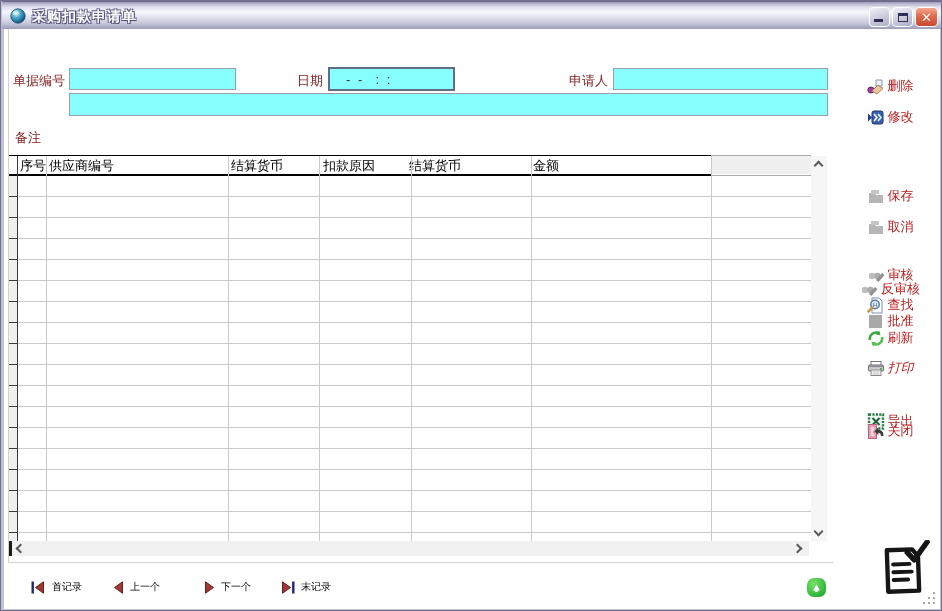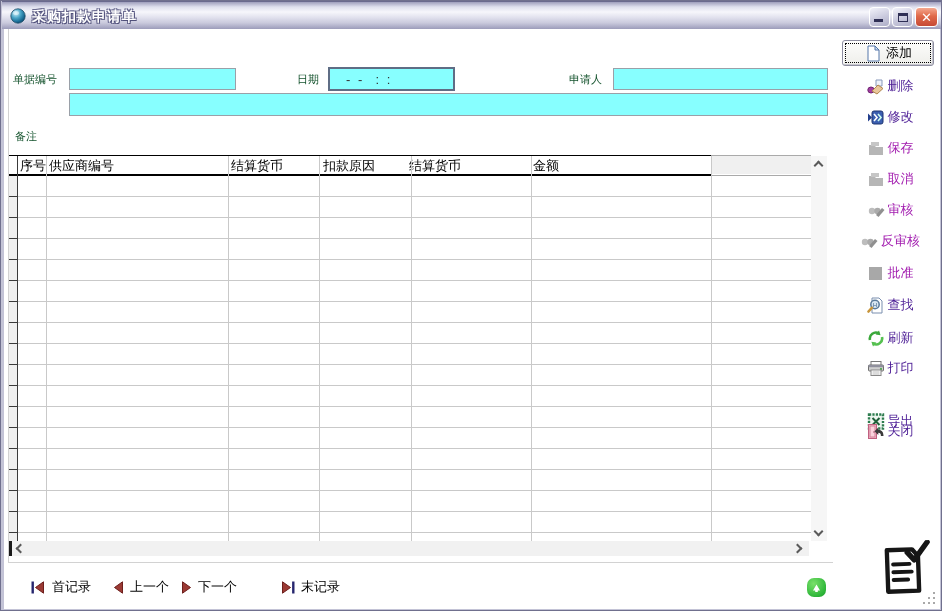--- a/index.html
+++ b/index.html
@@ -40,21 +40,21 @@
   }
   .glyph-min { position:absolute; left:4px; bottom:4px; width:9px; height:3px; background:#2f2f55; }
   .glyph-max { width:10px; height:9px; border:1px solid #2f2f55; border-top:3px solid #2f2f55; }
 
   
   .client { position:absolute; left:3px; top:28px; width:936px; height:580px; background:#fff; }
   .panel-line-v { position:absolute; left:7px; top:28px; width:1px; height:533px; background:#d2d2d2; }
   .panel-line-h { position:absolute; left:7px; top:561px; width:825px; height:1px; background:#d2d2d2; }
 
   
-  .flabel { position:absolute; font-size:11px; color:#14532d; }
+  .flabel { position:absolute; font-size:13px; color:#7f1d1d; }
   .ffield {
     position:absolute; background:#87ffff; border:1px solid #9aa0a8;
     font-size:13px; color:#000; padding:0 4px; outline:none;
   }
   .ffield.date { border:2px solid #5f6d85; padding-left:16px; letter-spacing:2px; color:#333; }
 
   
   .grid-line { position:absolute; }
   .grid-header-cell { position:absolute; top:156px; height:17px; font-size:13px; color:#000; line-height:17px; white-space:nowrap; }
   .grid-body {
@@ -75,39 +75,39 @@
   .chev { position:absolute; width:7px; height:7px; border-style:solid; border-color:#5a5a5a; border-width:2px 2px 0 0; }
   .chev.up    { left:4px; top:6px;  transform:rotate(-45deg); }
   .chev.down  { left:4px; bottom:6px; transform:rotate(135deg); }
   .chev.left  { left:8px;  top:4px; transform:rotate(-135deg); }
   .chev.right { right:8px; top:4px; transform:rotate(45deg); }
 
   
   .tb-item {
     position:absolute; left:845px; width:88px; height:24px;
     display:flex; align-items:center; justify-content:center; gap:3px;
-    font-size:13px; color:#4c1d95; cursor:pointer; white-space:nowrap;
-  }
-  .tb-item.disabled { color:#a21caf; cursor:default; }
+    font-size:13px; color:#b91c1c; cursor:pointer; white-space:nowrap;
+  }
+  .tb-item.disabled { color:#b91c1c; cursor:default;margin-top:48px; }
   .tb-add {
     position:absolute; left:841px; top:39px; width:92px; height:26px;
     background:linear-gradient(180deg,#fdfdfc,#eeeeea);
     border:1px solid #8e8ea0; border-radius:3px;
     box-shadow:inset 1px 1px 0 #ffffff, inset -1px -1px 0 #c7c7cf;
     outline:1px dotted #000; outline-offset:-4px;
     display:flex; align-items:center; justify-content:center; gap:4px;
     font-size:13px; color:#000; cursor:pointer;
   }
   .tb-icon { width:18px; height:17px; flex:0 0 auto; }
 
   
   .nav-item {
     position:absolute; top:577px; height:18px;
     display:flex; align-items:center; gap:6px;
-    font-size:13px; color:#000; cursor:pointer; white-space:nowrap;
+    font-size:10px; color:#000; cursor:pointer; white-space:nowrap;
   }
   .green-badge {
     position:absolute; left:806px; top:577px; width:19px; height:19px; border-radius:7px;
     background:radial-gradient(circle at 35% 30%,#7ae06a,#2fb73a 70%,#1d9a2c);
     display:flex; align-items:center; justify-content:center;
   }
   .clipboard { position:absolute; left:872px; top:540px; width:58px; height:58px; transform:rotate(-2deg); }
   .resize-grip { position:absolute; left:922px; top:591px; width:12px; height:12px; }
   .resize-grip i {
     position:absolute; width:2px; height:2px; background:#a9a9a9; display:block;
@@ -188,27 +188,20 @@
   <div class="vscroll">
     <i class="chev up"></i>
     <i class="chev down"></i>
   </div>
   <div class="hscroll">
     <span class="hscroll-thumb"></span>
     <i class="chev left"></i>
     <i class="chev right"></i>
   </div>
 
-  <div class="tb-add">
-    <svg class="tb-icon" viewBox="0 0 18 17">
-      <path d="M4 1 h7 l4 4 v11 H4 z" fill="#ffffff" stroke="#5577aa"></path>
-      <path d="M11 1 l4 4 h-4 z" fill="#cfe0f5" stroke="#5577aa"></path>
-    </svg>
-    <span>添加</span>
-  </div>
 
   <div class="tb-item" style="top:73px;">
     <svg class="tb-icon" viewBox="0 0 18 17">
       <path d="M9 2 h6 v6 h-6 z" fill="#eef2fa" stroke="#8899bb"></path>
       <ellipse cx="4" cy="12" rx="3.2" ry="3" fill="#a23ca2" stroke="#6e2470"></ellipse>
       <path d="M5 13 l6-6 5 3.5 -6 5.5 z" fill="#eac79b" stroke="#b08650"></path>
     </svg>
     <span>删除</span>
   </div>
 
@@ -231,21 +224,21 @@
   </div>
 
   <div class="tb-item disabled" style="top:166px;">
     <svg class="tb-icon" viewBox="0 0 18 17">
       <path d="M2 5 h5 l2 2 h7 v8 H2 z" fill="#b6b6b6"></path>
       <rect x="4" y="2" width="8" height="4" fill="#c6c6c6"></rect>
     </svg>
     <span>取消</span>
   </div>
 
-  <div class="tb-item disabled" style="top:197px;align-items:center;">
+  <div class="tb-item disabled" style="top:214px;align-items:center;">
     <svg class="tb-icon" viewBox="0 0 18 17">
       <circle cx="5" cy="9" r="3.2" fill="#bdbdbd"></circle>
       <circle cx="10.5" cy="9" r="3.2" fill="#ababab"></circle>
       <path d="M9 13 l6-7 2.5 2 -6 7 z" fill="#909090"></path>
     </svg>
     <span>审核</span>
   </div>
 
   <div class="tb-item disabled" style="top:228px;">
     <svg class="tb-icon" viewBox="0 0 18 17">
@@ -276,21 +269,21 @@
   <div class="tb-item" style="top:325px;">
     <svg class="tb-icon" viewBox="0 0 18 17">
       <path d="M3 10 a6 6 0 0 1 9-6.5" fill="none" stroke="#3aa83a" stroke-width="2.6"></path>
       <path d="M12 0.5 l1.6 4.8 -5-0.8 z" fill="#3aa83a"></path>
       <path d="M15 7 a6 6 0 0 1 -9 6.5" fill="none" stroke="#55c050" stroke-width="2.6"></path>
       <path d="M6 16.5 l-1.6-4.8 5 0.8 z" fill="#55c050"></path>
     </svg>
     <span>刷新</span>
   </div>
 
-  <div class="tb-item" style="top:355px;">
+  <div class="tb-item" style="top:355px;font-style:italic;">
     <svg class="tb-icon" viewBox="0 0 18 17">
       <rect x="4" y="1.5" width="10" height="4" fill="#ffffff" stroke="#777"></rect>
       <rect x="1.5" y="5" width="15" height="6" rx="1" fill="#cfcfcf" stroke="#6e6e6e"></rect>
       <rect x="1.5" y="5" width="15" height="2.2" fill="#8f8f9c"></rect>
       <circle cx="14" cy="9" r="1.1" fill="#3aa83a"></circle>
       <rect x="4" y="10" width="10" height="5.5" fill="#ffffff" stroke="#888"></rect>
       <path d="M5.5 12 h7 M5.5 14 h7" stroke="#b9b9b9"></path>
     </svg>
     <span>打印</span>
   </div>
@@ -319,21 +312,21 @@
       <path d="M12.5 0.8 L4.5 6.5 l8 5.7 z" fill="#9b3a34" stroke="#6e1f1d"></path>
     </svg>
     <span>首记录</span>
   </div>
   <div class="nav-item" style="left:112px;">
     <svg width="11" height="13" viewBox="0 0 11 13">
       <path d="M9.5 0.8 L1.5 6.5 l8 5.7 z" fill="#9b3a34" stroke="#6e1f1d"></path>
     </svg>
     <span>上一个</span>
   </div>
-  <div class="nav-item" style="left:180px;">
+  <div class="nav-item" style="left:203px;">
     <svg width="11" height="13" viewBox="0 0 11 13">
       <path d="M1.5 0.8 L9.5 6.5 l-8 5.7 z" fill="#9b3a34" stroke="#6e1f1d"></path>
     </svg>
     <span>下一个</span>
   </div>
   <div class="nav-item" style="left:279px;">
     <svg width="15" height="13" viewBox="0 0 15 13">
       <path d="M2.5 0.8 L10.5 6.5 l-8 5.7 z" fill="#9b3a34" stroke="#6e1f1d"></path>
       <rect x="12.1" y="0.5" width="2.4" height="12" fill="#26266e"></rect>
     </svg>

